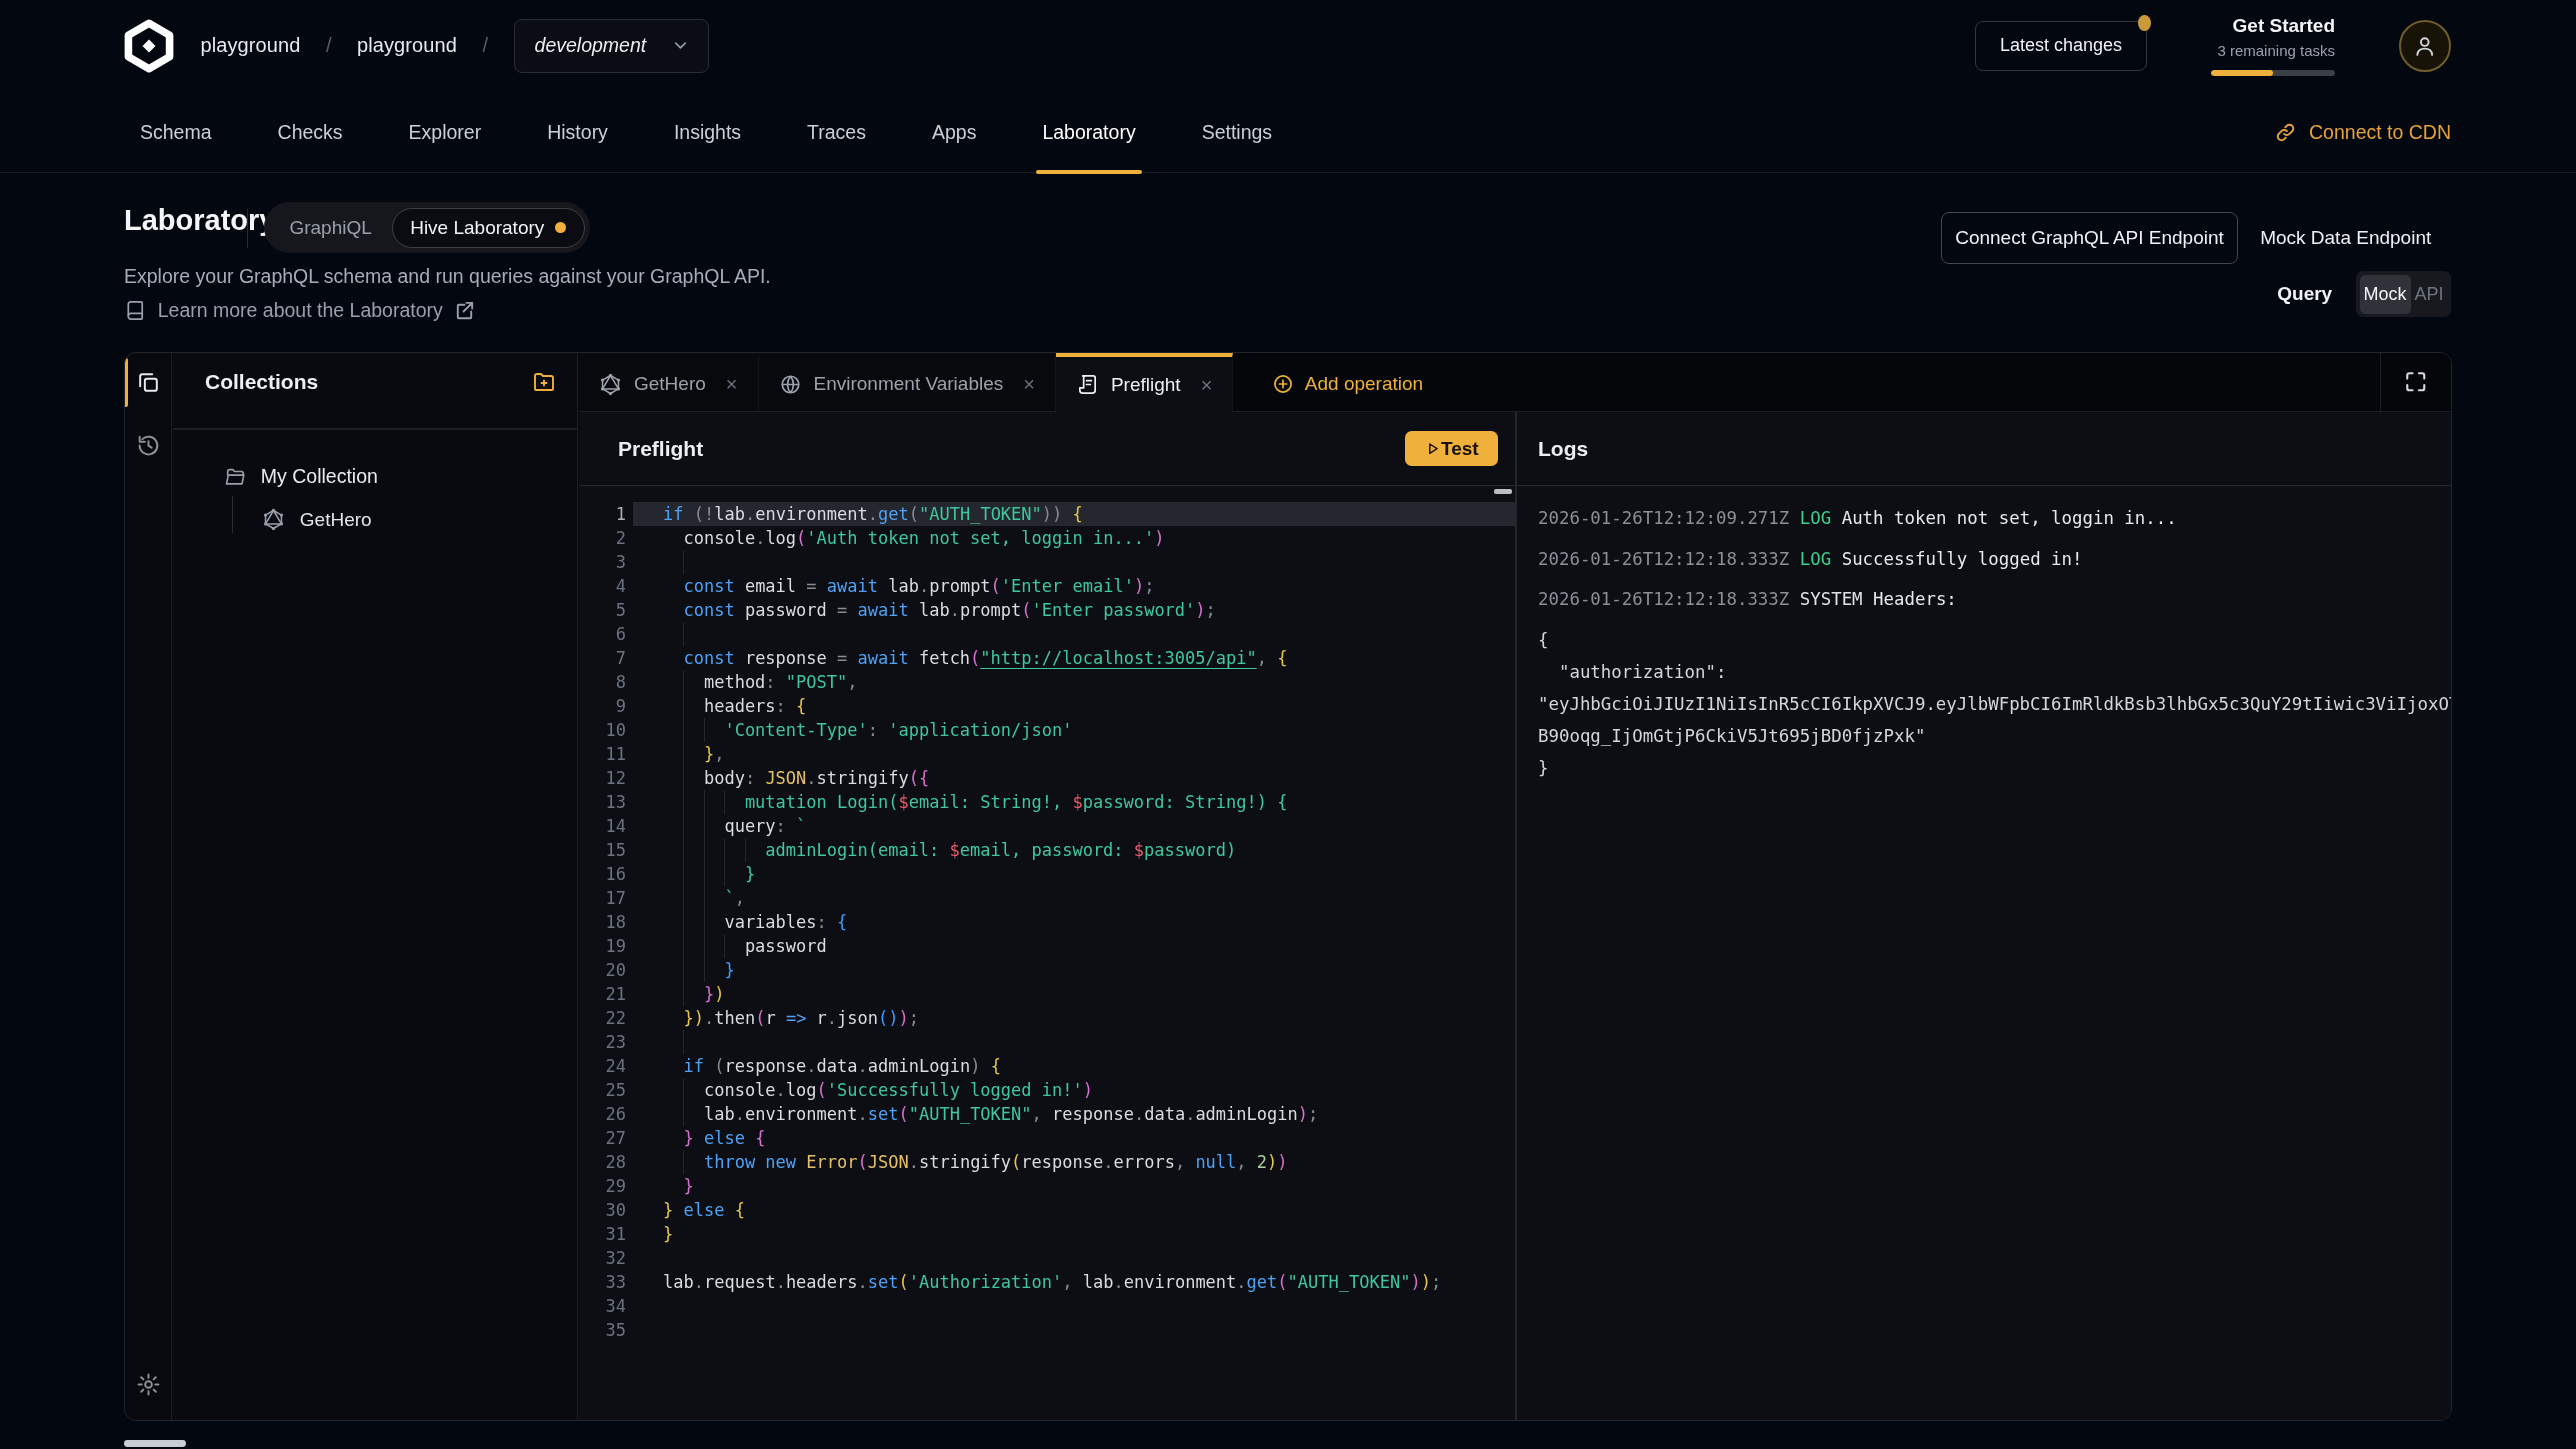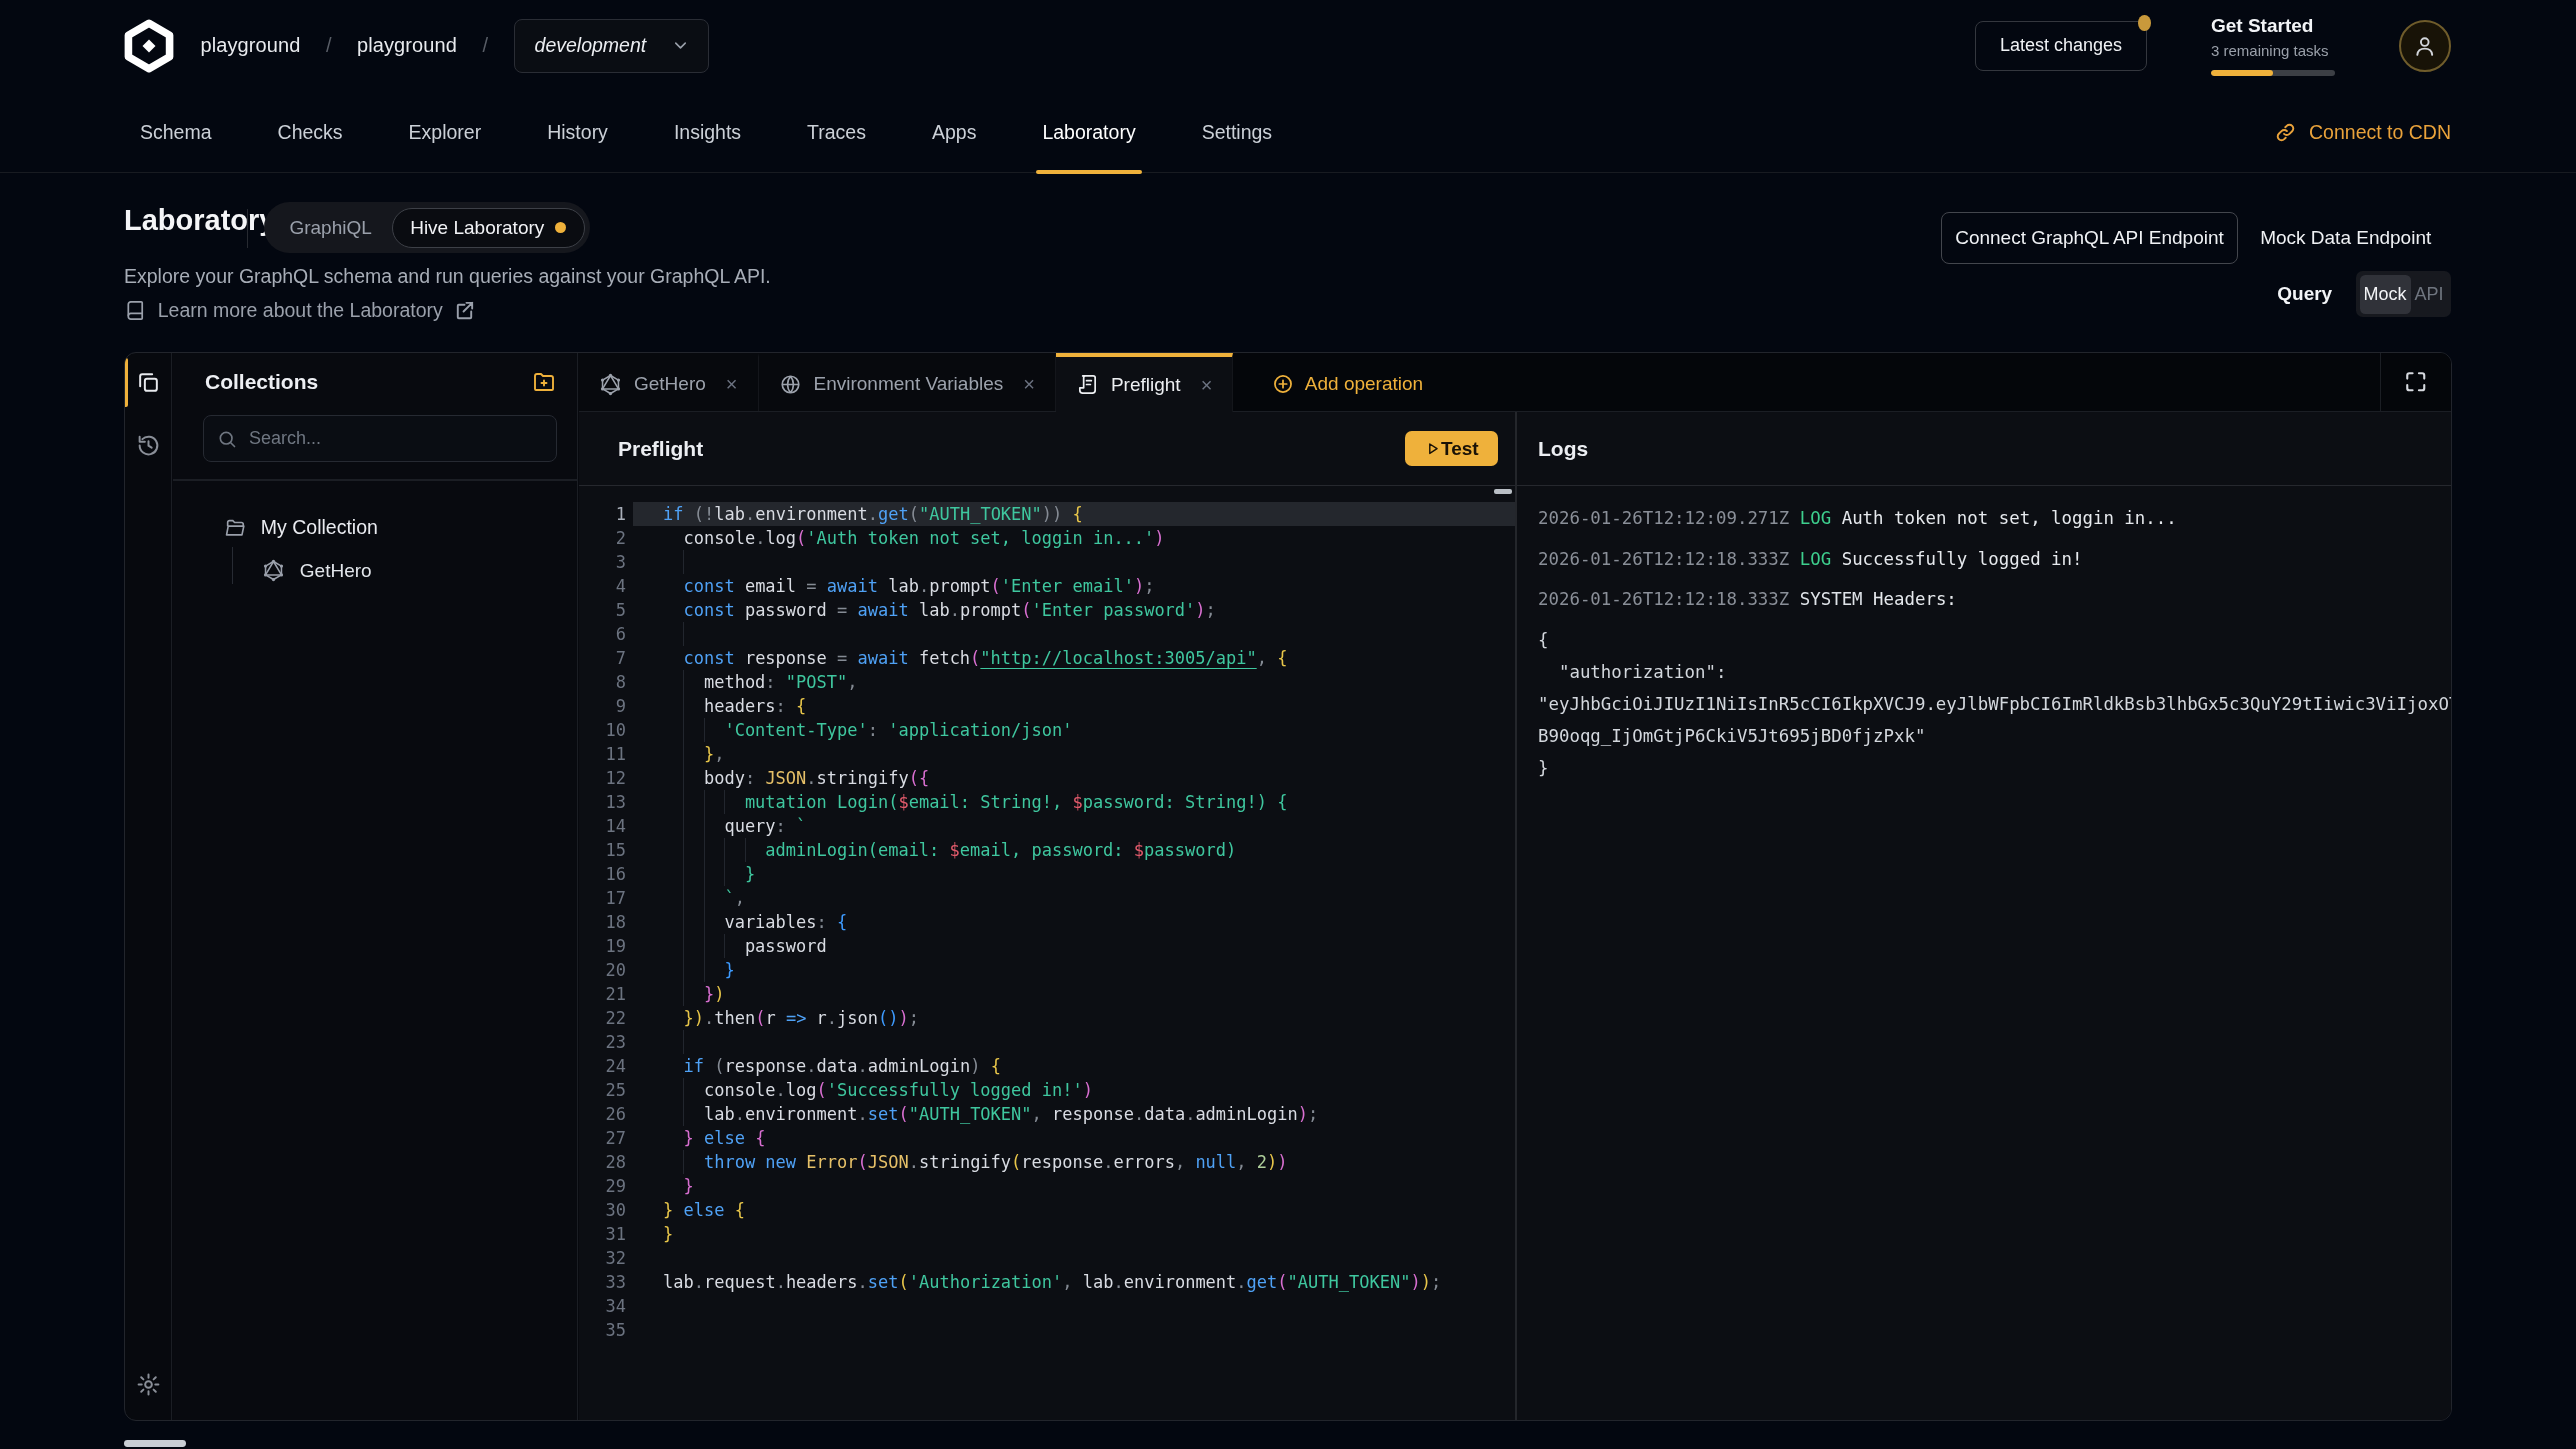--- a/index.html
+++ b/index.html
@@ -18,21 +18,21 @@
   .logo{width:52px; height:54px; color:#FFFFFF;}
   .crumb{font-size:20px; font-weight:500; color:#E8EAEE; letter-spacing:0.1px;}
   .crumb-sep{font-size:20px; color:#585D66;}
   .env-btn{display:flex; align-items:center; gap:25px; height:54px; padding:0 17.4px 0 20px;
     background:#0A0D13; border:1.3px solid #2A2D35; border-radius:8px; color:#ECEEF2; font-size:19.5px; cursor:pointer;font-style:italic;}
   .chev{width:19px;height:19px;color:#9AA0AB}
   .top-right{position:absolute; right:125px; top:0; height:91px; display:flex; align-items:center; gap:64px;}
   .latest-btn{position:relative; width:172px; height:50px; border:1.3px solid #34373E; border-radius:8px;
     background:transparent; color:#F0F2F5; font-size:18px; display:flex; align-items:center; justify-content:center; cursor:pointer;}
   .latest-dot{position:absolute; right:-4.7px; top:-6.7px; width:12.7px; height:16px; border-radius:50%; background:#C9993B;}
-  .getstarted{width:124px;}
+  .getstarted{width:124px;text-align:right;}
   .gs-title{font-size:19px; font-weight:600; color:#F2F4F7;}
   .gs-sub{font-size:15px; color:#9AA0AA; margin-top:5.4px; white-space:nowrap;}
   .gs-track{margin-top:10.7px; width:124px; height:6.7px; border-radius:3.4px; background:#3C3F45; overflow:hidden;}
   .gs-fill{height:100%; border-radius:3.4px; background:var(--accent);}
   .avatar{width:52px; height:52px; border-radius:50%; border:2px solid #6F5C2B; background:#181307;
     display:flex; align-items:center; justify-content:center; color:#D3D6DB; cursor:pointer;}
   .avatar svg{width:25.5px;height:25.5px}
   
   .nav-border{position:absolute; left:0; top:172px; right:0; height:1.3px; background:#181B21;}
   .mainnav{position:absolute; left:140px; top:91px; height:83px; display:flex; align-items:center; gap:66px;}
@@ -258,27 +258,20 @@
       </div>
     </div>
 
     <div class="colpanel">
       <div class="col-head">
         <span class="col-title">Collections</span>
         <svg viewBox="0 0 24 24" fill="none">
             <path d="M3 19V6a2 2 0 0 1 2-2h4l2 2h8a2 2 0 0 1 2 2v11a1 1 0 0 1-1 1H4a1 1 0 0 1-1-1Z" stroke="currentColor" stroke-width="1.9" stroke-linejoin="round"></path>
             <path d="M12 10.5v5M9.5 13h5" stroke="currentColor" stroke-width="1.9" stroke-linecap="round"></path>
           </svg>
-      </div>
-      <div class="searchbox">
-        <svg viewBox="0 0 24 24" fill="none">
-            <circle cx="11" cy="11" r="7" stroke="currentColor" stroke-width="2"></circle>
-            <path d="M16.5 16.5 21 21" stroke="currentColor" stroke-width="2" stroke-linecap="round"></path>
-          </svg>
-        <input value="" placeholder="Search..." style="">
       </div>
       <div class="col-div"></div>
       <div class="tree" id="tree">
           <div class="tree-row">
             <span>
               <svg viewBox="0 0 24 24" fill="none" style="width: 22px; height: 22px;">
                 <path d="M4 10V6a2 2 0 0 1 2-2h3.6l2 2H19a2 2 0 0 1 2 2v2" stroke="currentColor" stroke-width="1.8"></path>
                 <path d="M2.8 19.5 4.6 10h17l-2 9.5H2.8Z" stroke="currentColor" stroke-width="1.8" stroke-linejoin="round"></path>
               </svg>
             </span>

